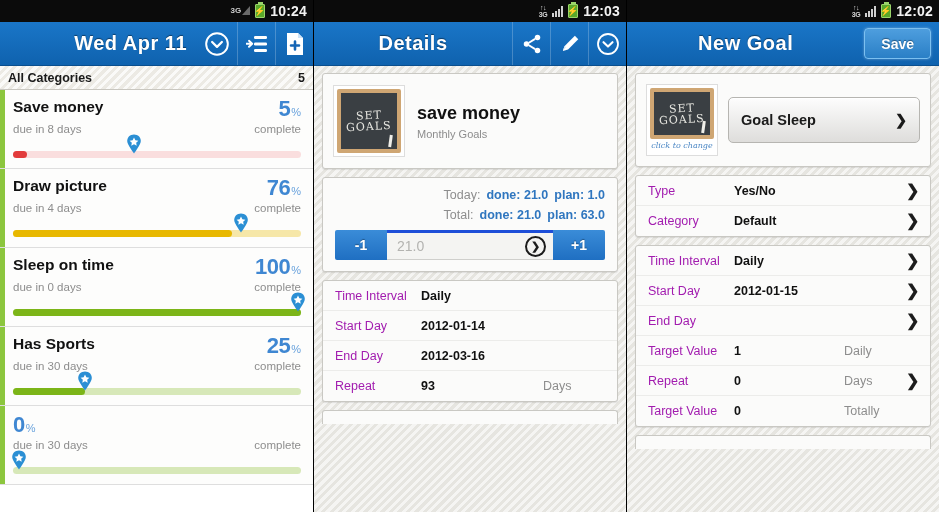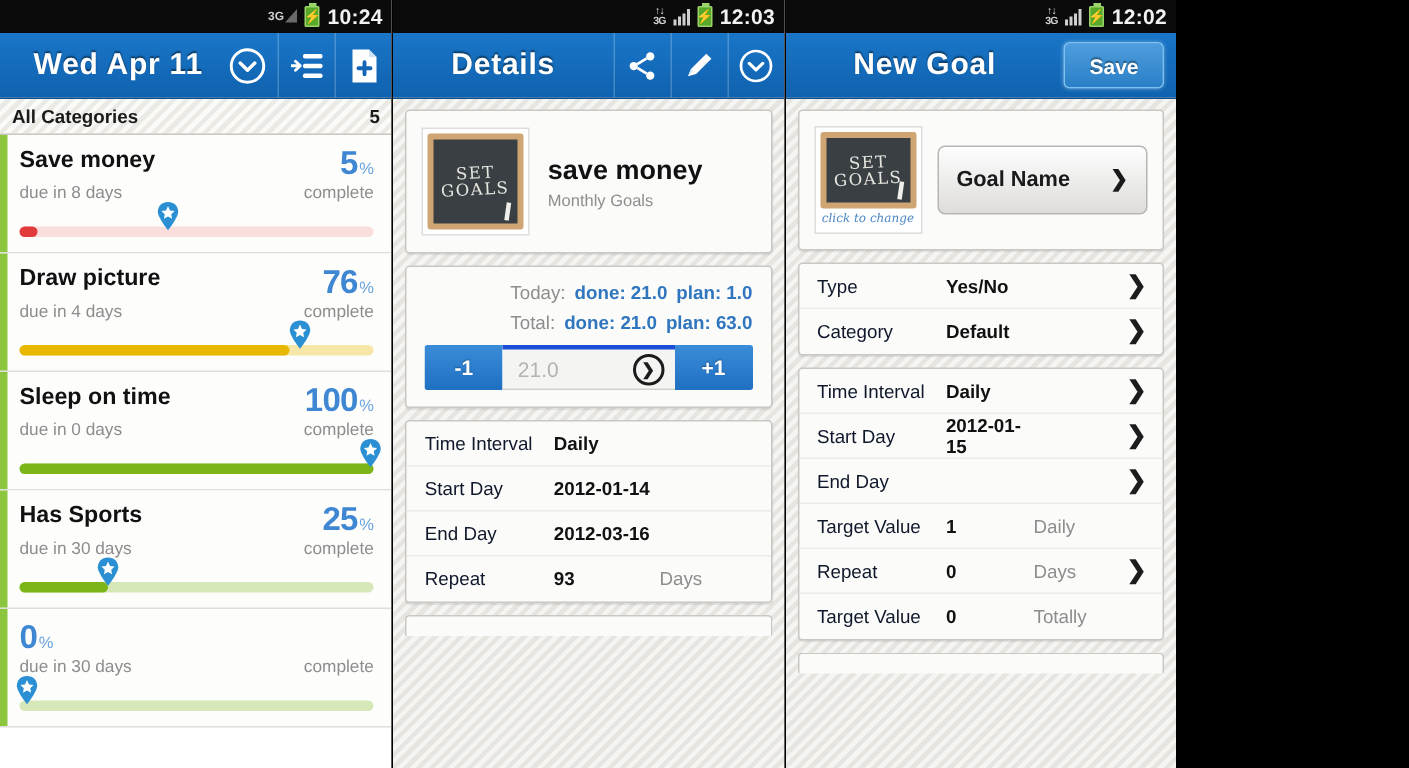--- a/index.html
+++ b/index.html
@@ -2,21 +2,21 @@
 <html><head>
 <meta charset="utf-8">
 <style>
   * { box-sizing: border-box; margin: 0; padding: 0; }
   html, body {
     width: 939px; height: 512px;
     background: #000;
     font-family: "Liberation Sans", sans-serif;
     overflow: hidden;
   }
-  .screens { display: flex; width: 784px; height: 512px; }
+  .screens { display: flex; width: 939px; height: 512px; }
   .phone { width: 313px; height: 512px; position: relative; overflow: hidden;
            background: #e9e9e6; display: flex; flex-direction: column; }
   .phone + .phone { border-left: 1px solid #000; }
 
   
   .statusbar {
     height: 22px; background: #0b0b0b; flex: 0 0 22px;
     display: flex; align-items: center; justify-content: flex-end;
     padding: 0 6px; gap: 5px;
   }
@@ -181,21 +181,21 @@
     display: flex; align-items: center; justify-content: center;
     font-size: 11px; color: #1c1c1c; font-weight: bold;
   }
 
   
   .trow {
     display: flex; align-items: center; padding: 0 12px; height: 30px;
     border-bottom: 1px solid #ececea; font-size: 12.5px;
   }
   .trow:last-child { border-bottom: none; }
-  .t-label { color: #0f172a; width: 86px; flex: 0 0 86px; }
+  .t-label { color: #a21caf; width: 86px; flex: 0 0 86px; }
   .t-value { color: #111; font-weight: bold; flex: 1; }
   .t-unit { color: #8d8d8d; width: 62px; flex: 0 0 62px; }
   .chev { color: #1c1c1c; font-size: 16px; font-weight: bold; line-height: 1;
           width: 12px; text-align: right; }
   .chev.empty { visibility: hidden; }
 
   
   .ghead { display: flex; align-items: center; padding: 10px; gap: 10px; }
   .name-btn {
     flex: 1; height: 46px; border-radius: 5px;
@@ -485,21 +485,21 @@
       <div class="card">
         <div class="ghead">
           <div class="thumb">
             <div class="chalk">
               <span>SET</span>
               <span>GOALS</span>
             </div>
             <div class="thumb-cap">click to change</div>
           </div>
           <div class="name-btn">
-            <span>Goal Name</span>
+            <span>Goal Sleep</span>
             <span class="chev">❯</span>
           </div>
         </div>
       </div>
 
       <div class="card" id="ng-group1">
           <div class="trow">
             <span class="t-label">Type</span>
             <span class="t-value">Yes/No</span>
             <span class="t-unit"></span>

